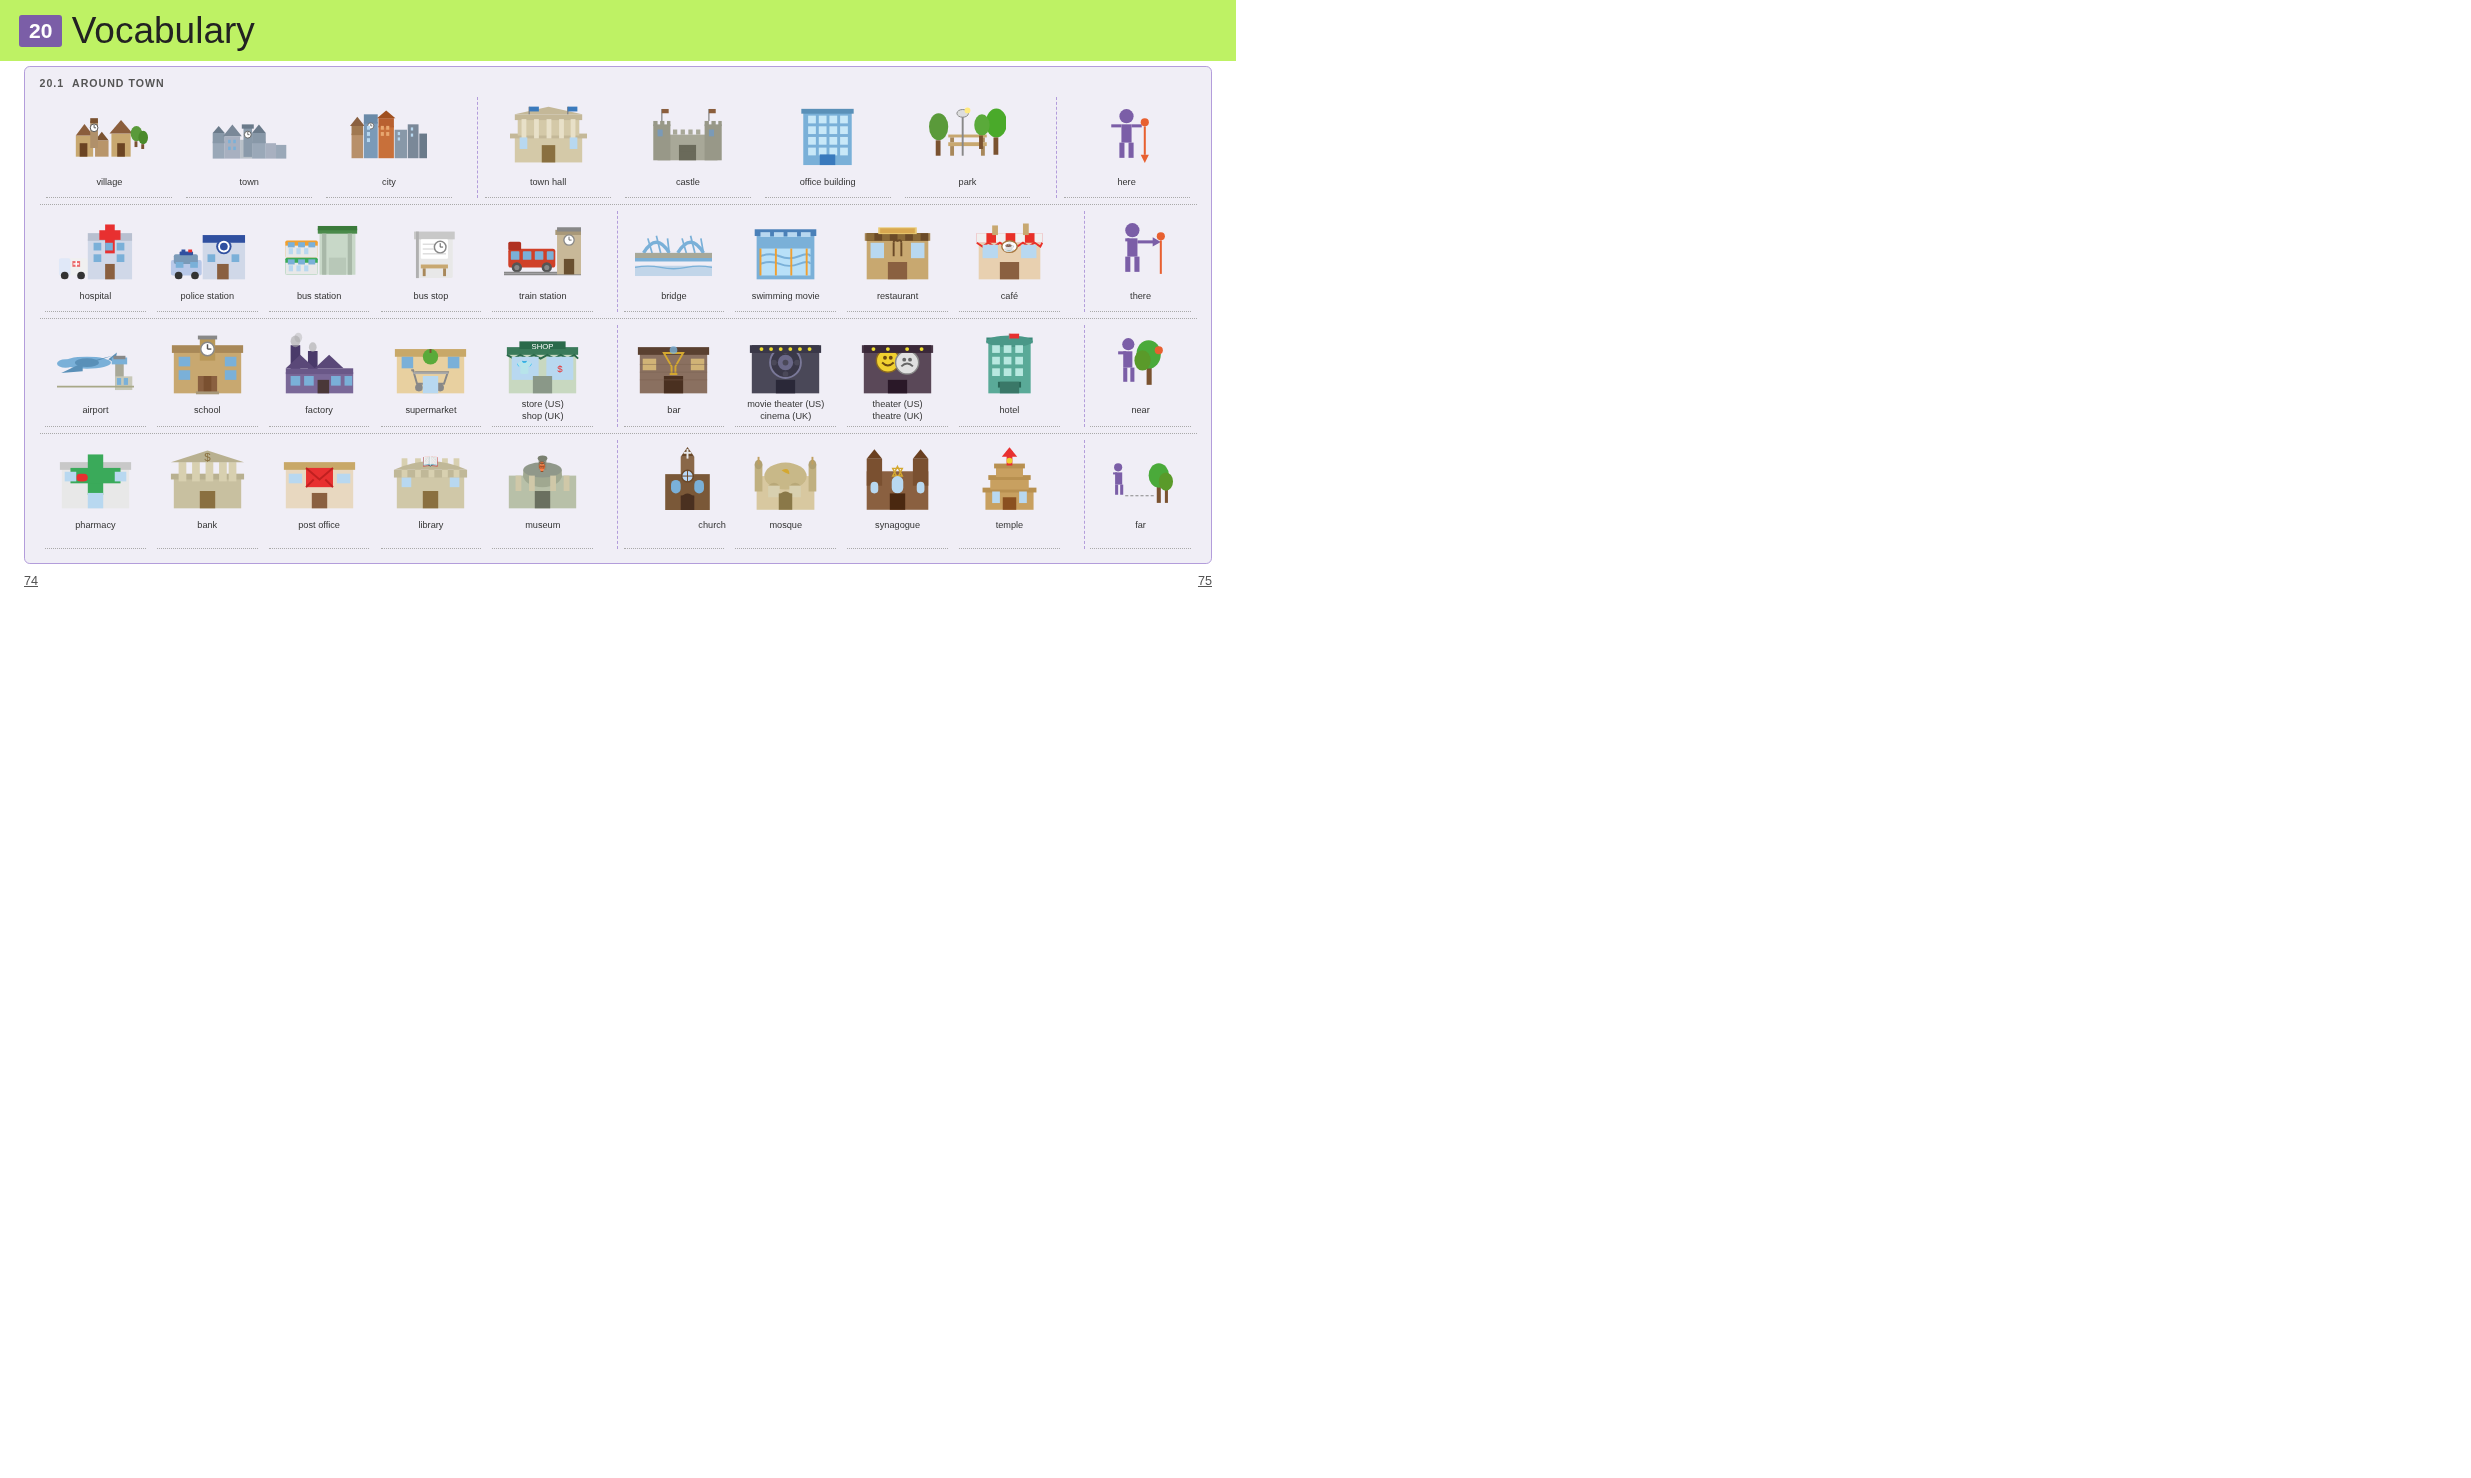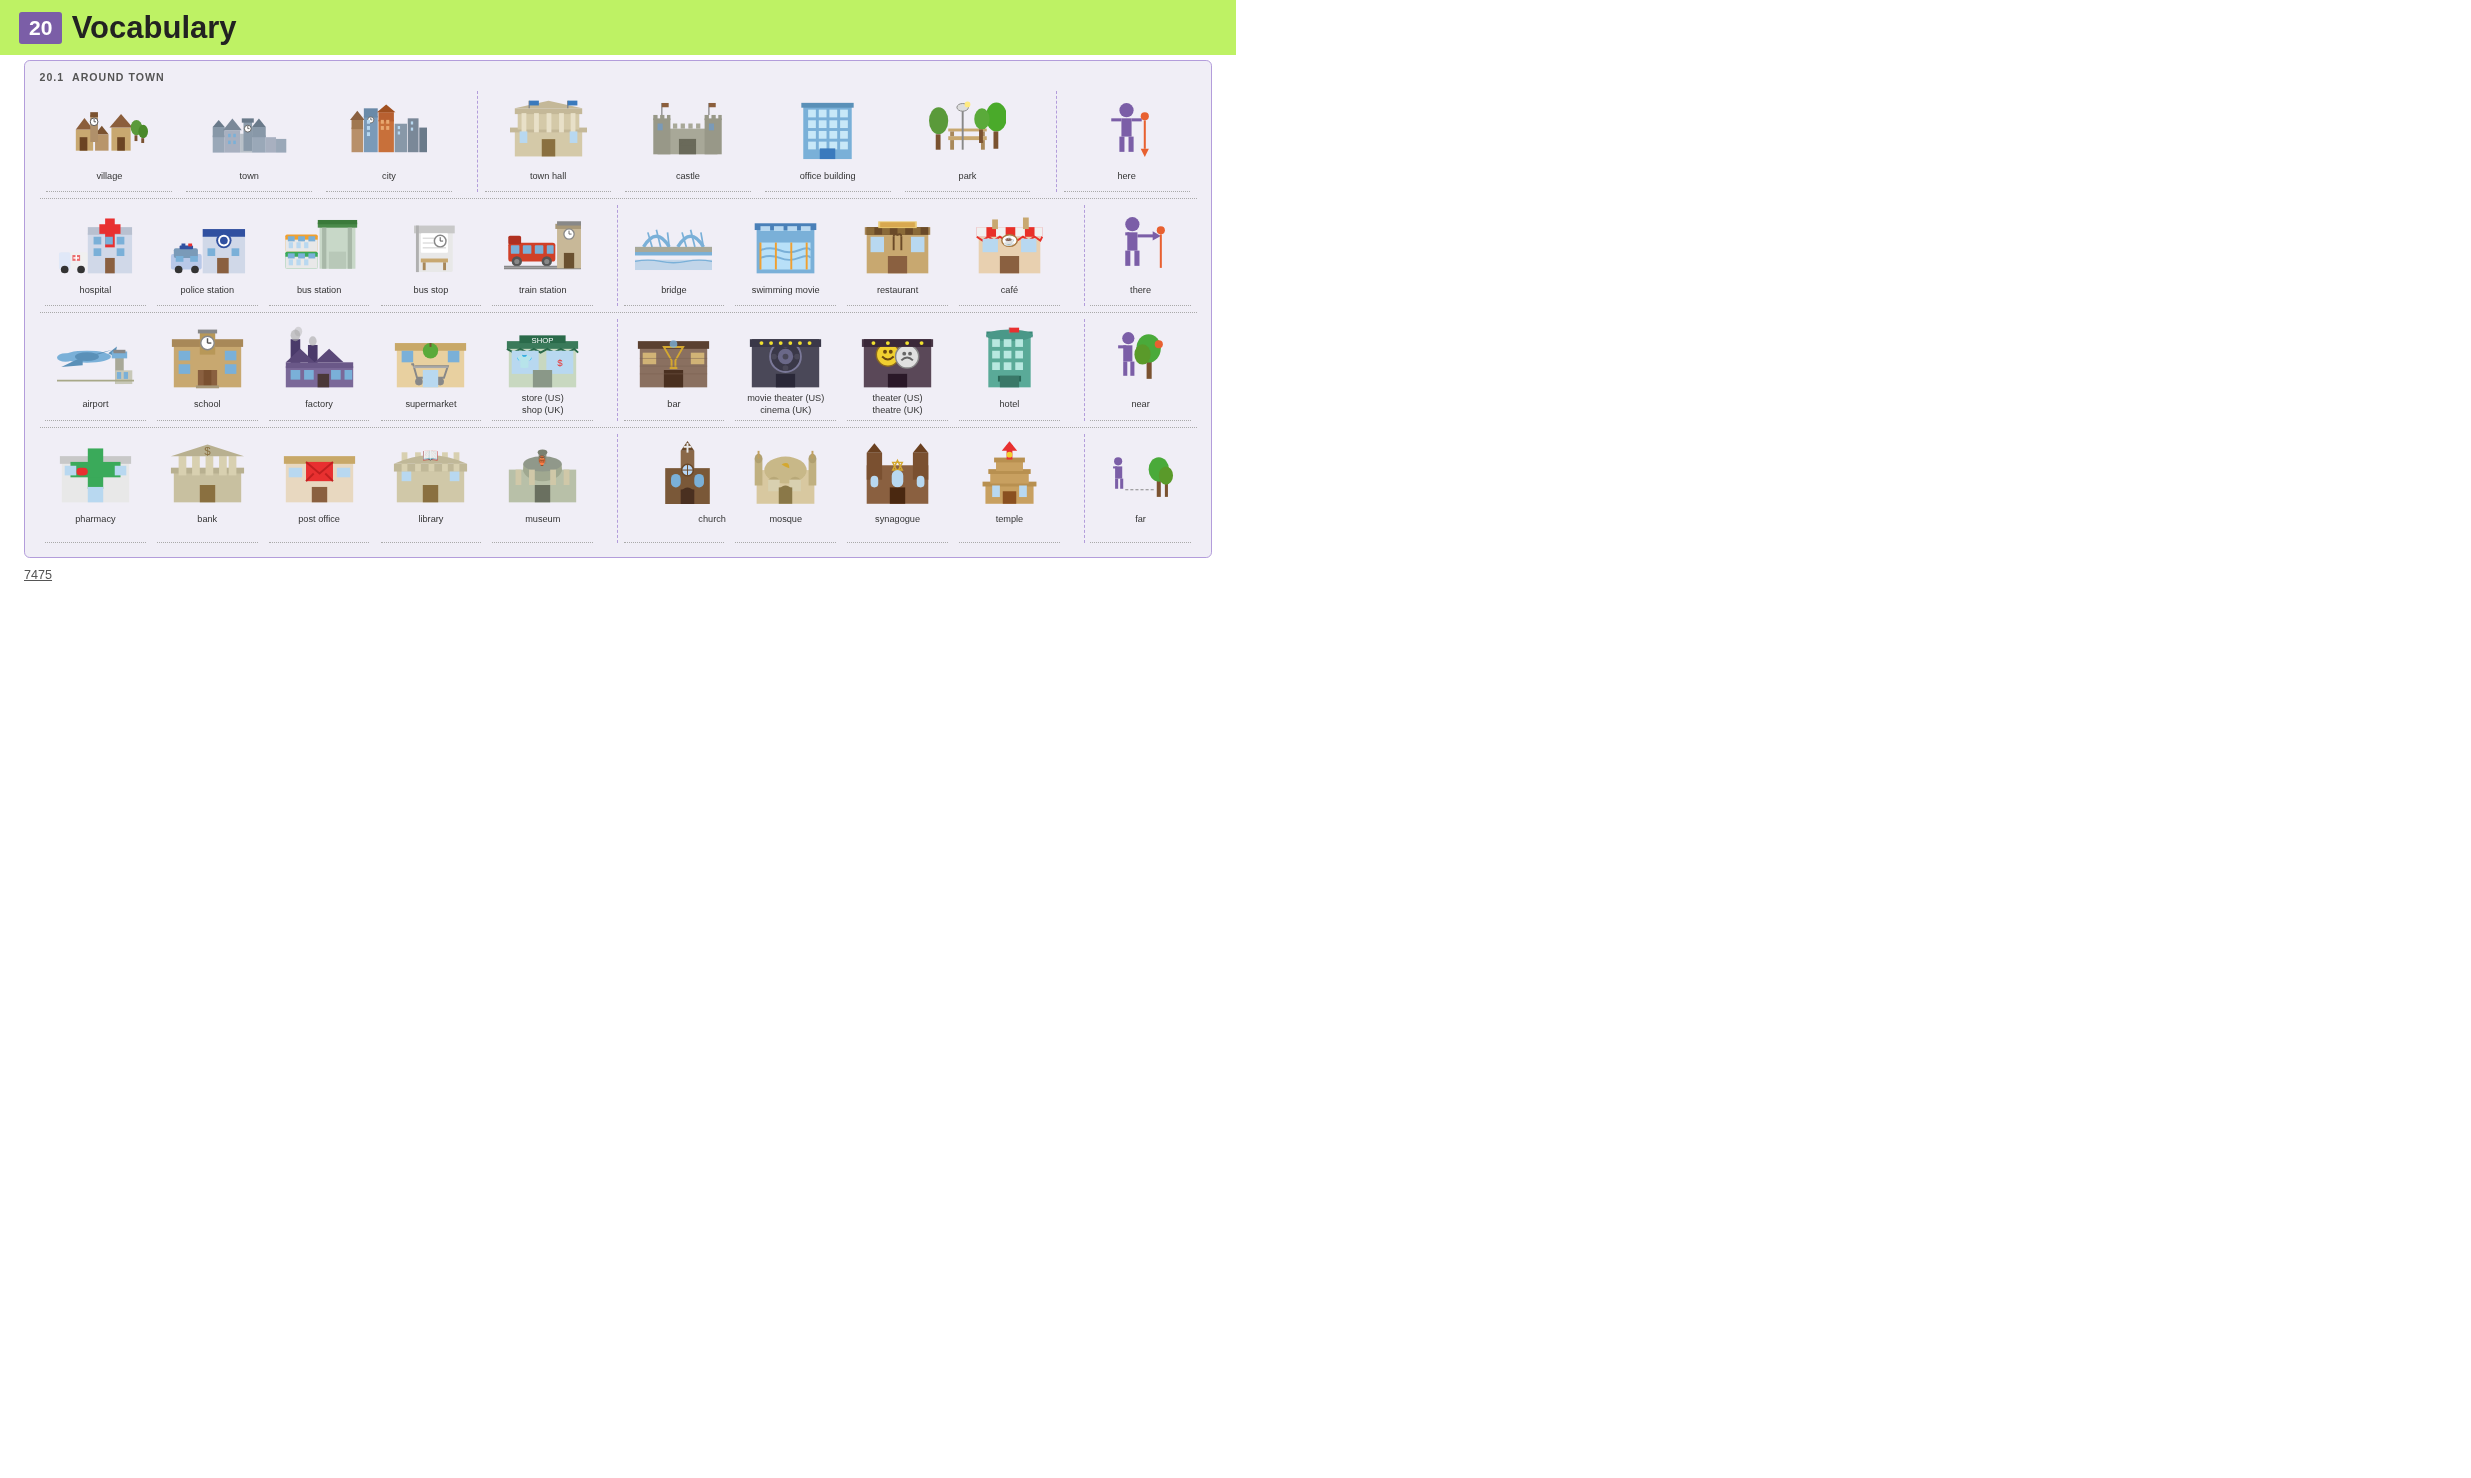--- a/index.html
+++ b/index.html
@@ -23,22 +23,22 @@
       background: #7b5ea7;
       color: #fff;
       font-size: 21px;
       font-weight: bold;
       padding: 3.9px 9.7px;
       margin-right: 9.7px;
       border-radius: 2.9px;
     }
 
     .page-title {
-      font-size: 31px;
-      font-weight: bold;
+      font-size: 37px;
+      font-weight: normal;
       color: #222;
     }
 
     .content-box {
       margin: 4.8px 24px;
       border: 1.9px solid #b39ddb;
       background: #f0eef6;
       border-radius: 5.8px;
       padding: 9.7px 14.5px 14.5px;
     }
@@ -89,20 +89,21 @@
     }
 
     
     .icon-svg {
       width: 100%;
       height: 100%;
     }
 
     .page-footer {
       display: flex;
+      justify-content: space-between;
       padding: 4.8px 24px;
       font-size: 12.6px;
       color: #555;
       text-decoration: underline;
     }
   </style>
 </head>
 <body>
 
 <div class="page-header">

